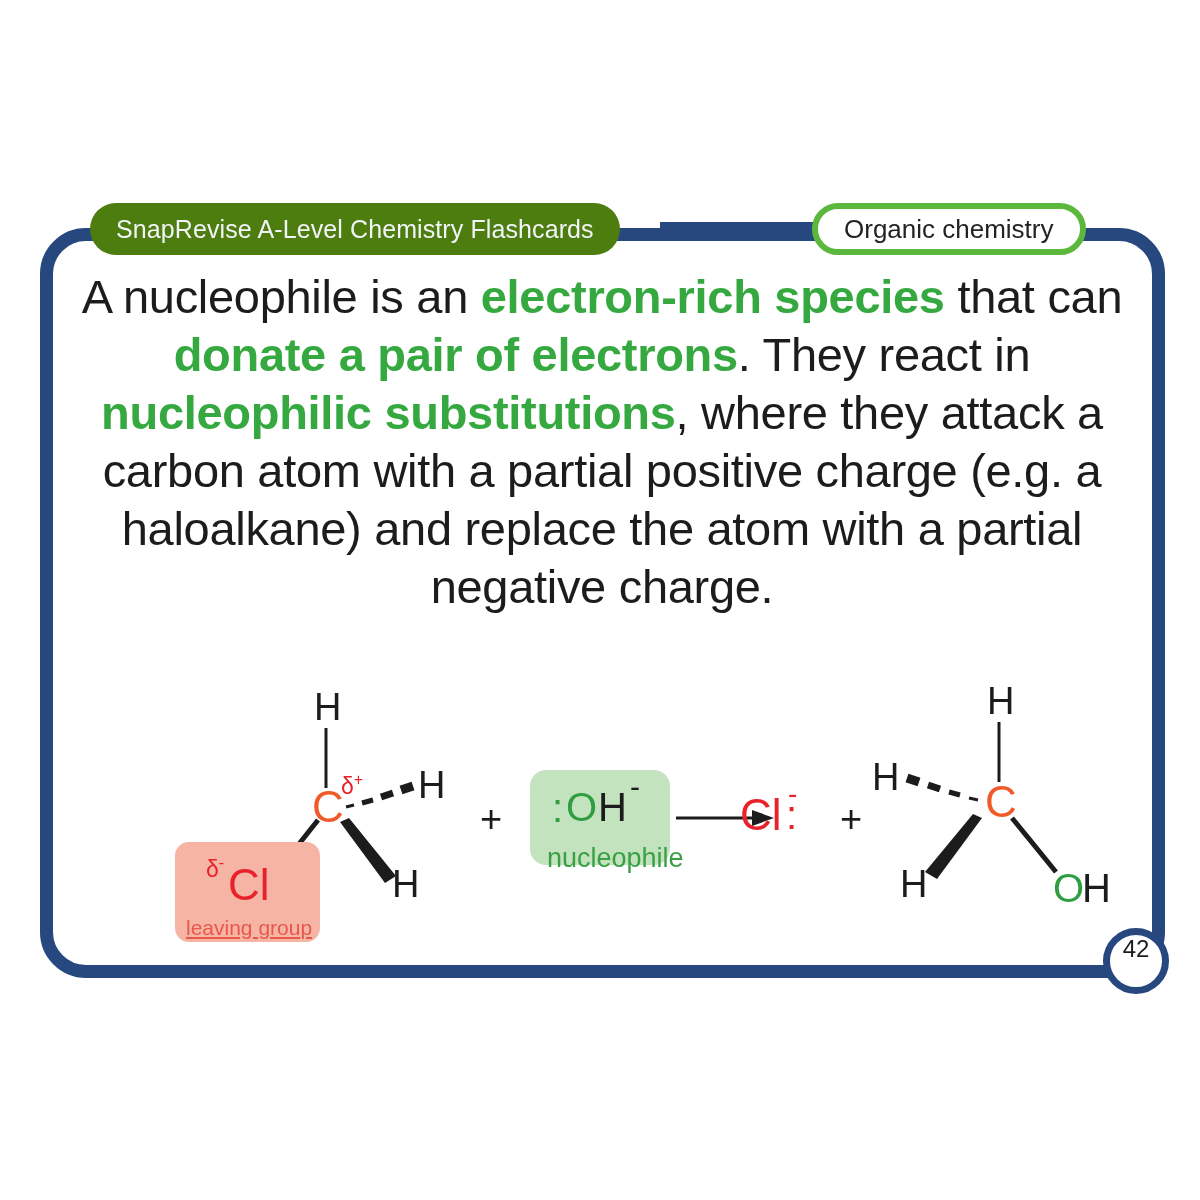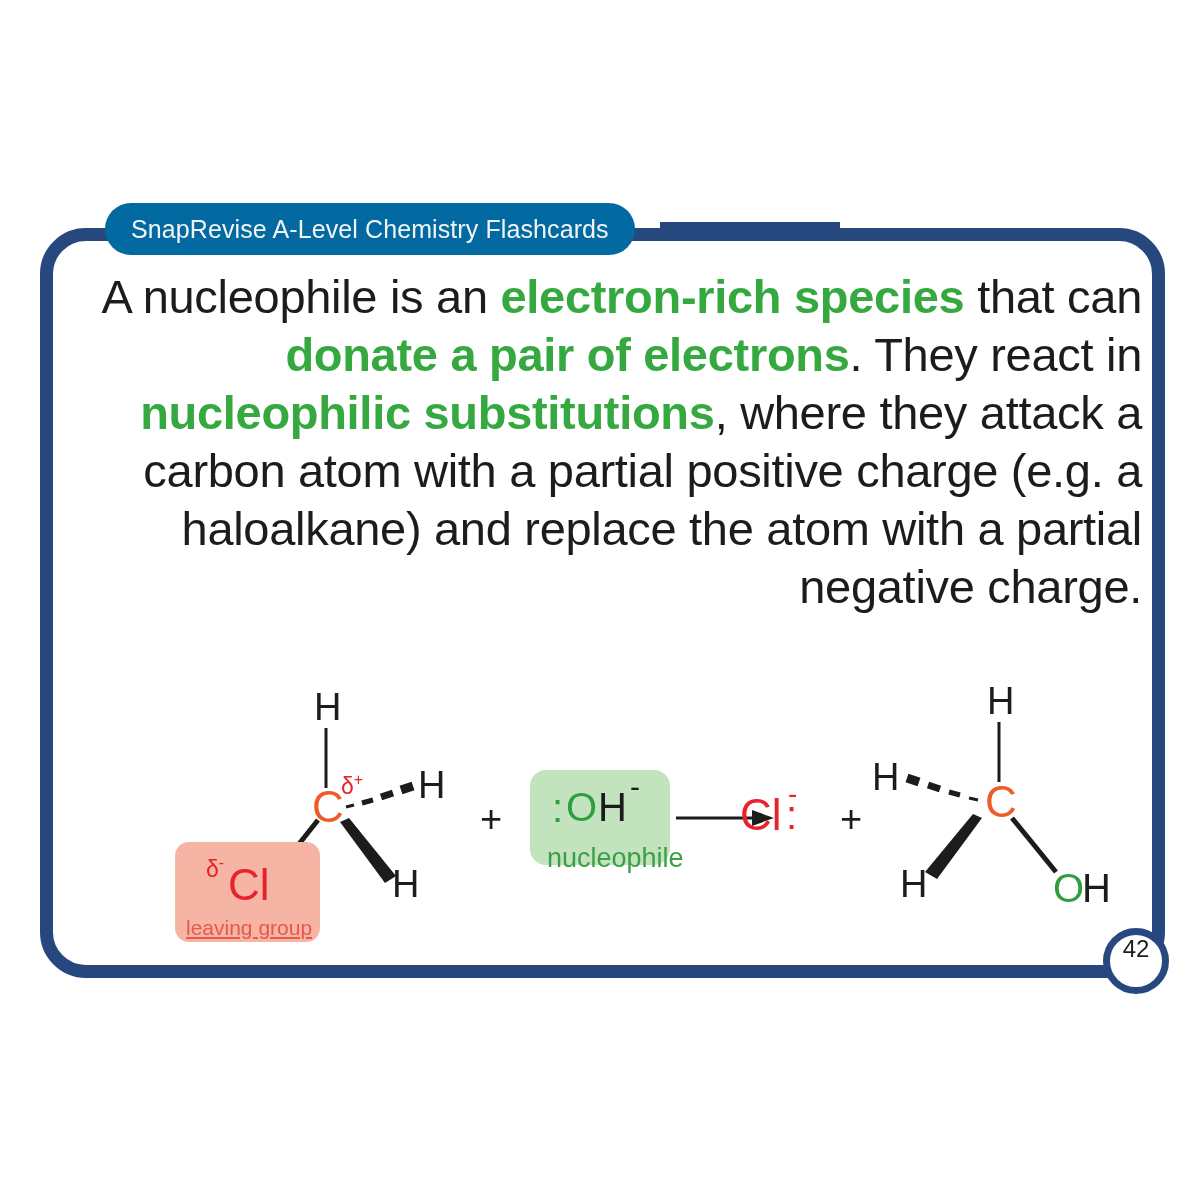--- a/index.html
+++ b/index.html
@@ -40,27 +40,27 @@
     left: 0;
     top: 0;
     width: 1200px;
     height: 1200px;
     pointer-events: none;
   }
 
   
   .title-pill {
     position: absolute;
-    left: 105px;
+    left: 90px;
     top: 203px;
     height: 52px;
     padding: 0 26px;
     display: flex;
     align-items: center;
-    background: #0369a1;
+    background: #4d7c0f;
     border-radius: 26px;
     color: #f2f5f7;
     font-size: 25px;
     letter-spacing: 0.1px;
     white-space: nowrap;
   }
 
   .topic-pill {
     position: absolute;
     left: 812px;
@@ -86,21 +86,21 @@
     height: 14px;
     background: #27477f;
   }
 
   
   .body-text {
     position: absolute;
     left: 62px;
     top: 268px;
     width: 1080px;
-    text-align: right;
+    text-align: center;
     font-size: 47px;
     line-height: 58px;
     color: #1c1c1c;
     letter-spacing: -0.3px;
   }
   .body-text b {
     color: #35a93f;
     font-weight: bold;
   }
 
@@ -192,20 +192,23 @@
   </svg>
 
   <div class="card-frame"></div>
 
   <div class="pill-connector"></div>
 
   <div class="title-pill">
     <span>SnapRevise A-Level Chemistry Flashcards</span>
   </div>
 
+  <div class="topic-pill">
+    <span>Organic chemistry</span>
+  </div>
 
   <div class="body-text">
     <span>A nucleophile is an </span><b>electron-rich species</b><span> that can </span><b>donate a pair of electrons</b><span>. They react in </span><b>nucleophilic substitutions</b><span>, where they attack a carbon atom with a partial positive charge (e.g. a haloalkane) and replace the atom with a partial negative charge.</span>
   </div>
 
   <div class="scheme">
 
     <svg width="1125" height="300" style="position:absolute;left:0;top:0;">
 
       <line x1="286" y1="68" x2="286" y2="128" stroke="#1c1c1c" stroke-width="3"></line>

